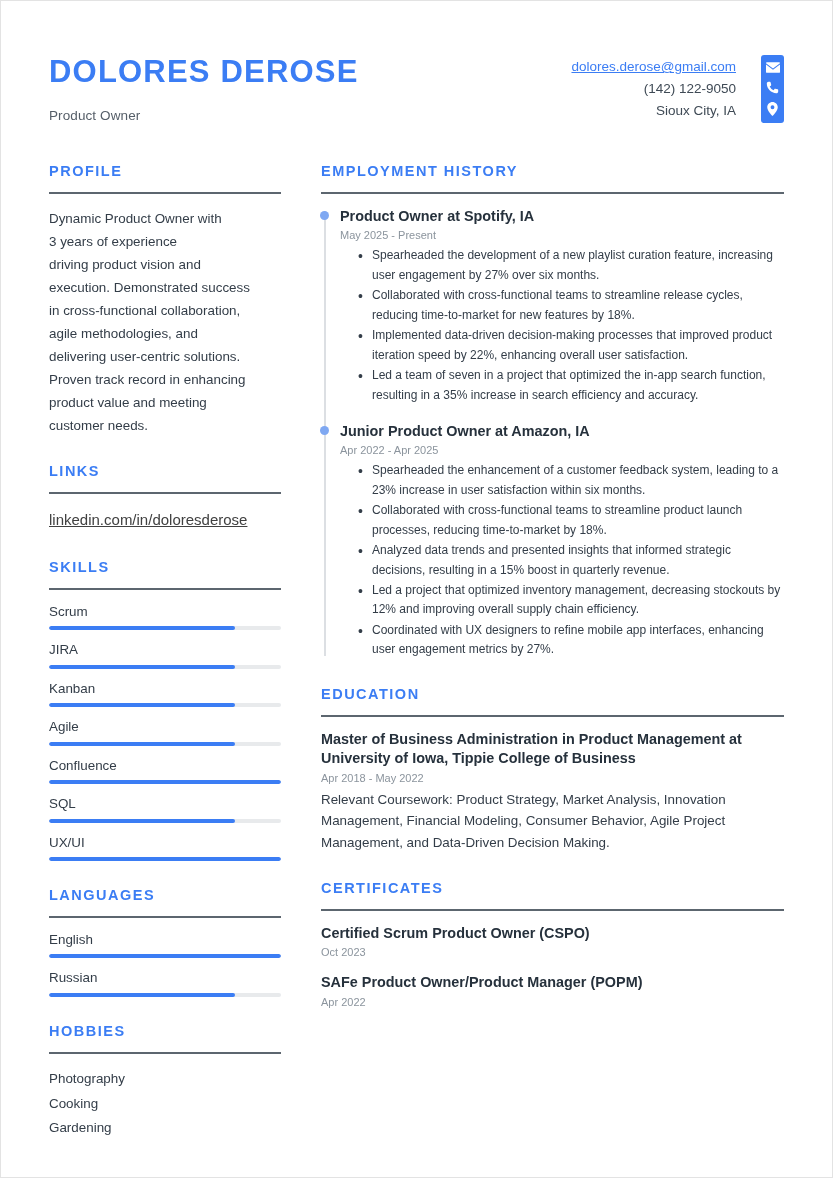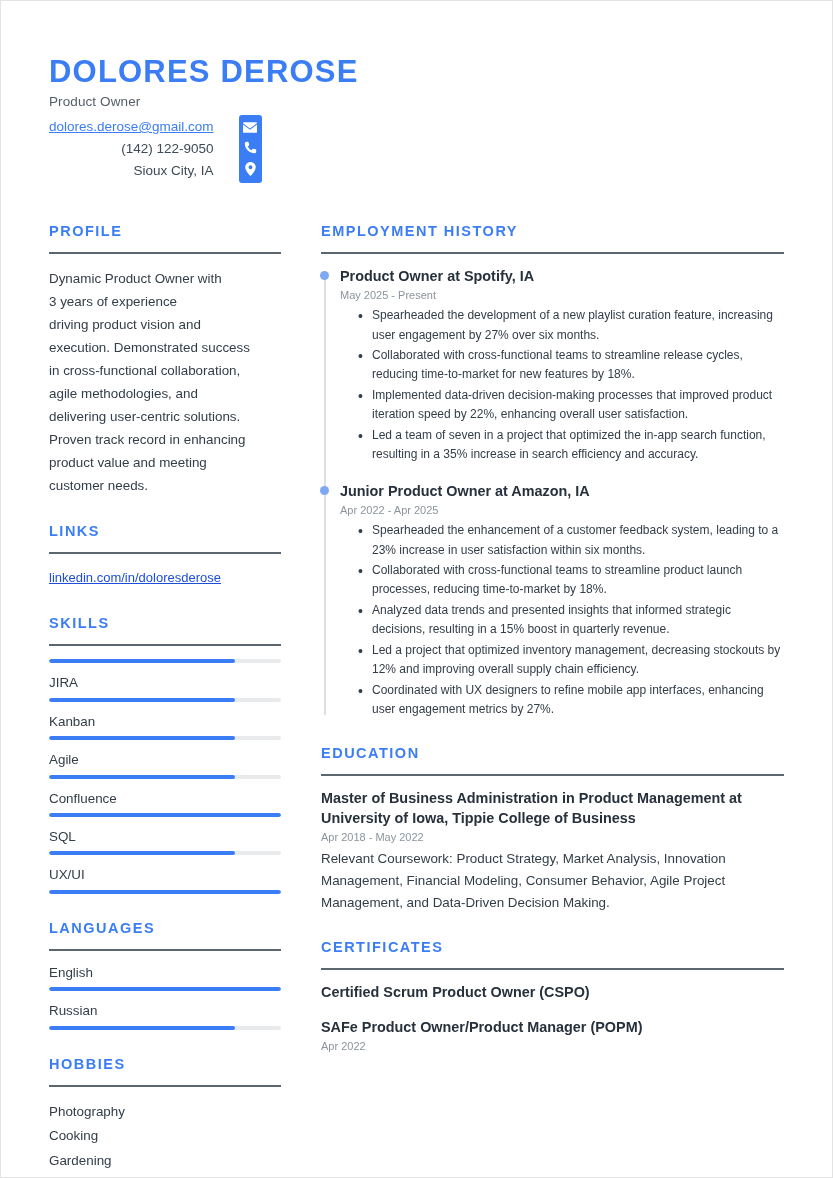--- a/index.html
+++ b/index.html
@@ -26,38 +26,37 @@
     padding: 48px 48px 0 48px;
   }
 
   
   .header {
     position: relative;
     display: flex;
     align-items: flex-start;
     justify-content: space-between;
     padding-bottom: 10px;
-    flex-direction: column;
   }
 
   .identity { padding-top: 6px; }
 
   .full-name {
     font-size: 31px;
     font-weight: bold;
     letter-spacing: 1.2px;
     color: #3b7df4;
     line-height: 1.12;
     text-transform: uppercase;
   }
 
   .job-title {
     font-size: 13.5px;
     color: #555e68;
-    margin-top: 4px;
+    margin-top: 18px;
     letter-spacing: 0.1px;
   }
 
   .contact-wrap {
     display: flex;
     align-items: center;
     gap: 25px;
     padding-top: 6px;
   }
 
@@ -117,22 +116,22 @@
   
   .profile-text {
     font-size: 13.4px;
     line-height: 1.72;
     color: #333d48;
     white-space: pre-line;
   }
 
   
   .link-item {
-    font-size: 13px;
-    color: #1d4ed8;
+    font-size: 15px;
+    color: #404040;
     text-decoration: underline;
     line-height: 1.7;
     display: block;
   }
 
   
   .bar-row { margin-bottom: 11px; }
 
   .bar-label {
     font-size: 13.4px;
@@ -297,20 +296,21 @@
         <div class="section-title">LINKS</div>
         <div class="rule"></div>
         <a class="link-item" href="#">linkedin.com/in/doloresderose</a>
       </div>
 
       <div class="section">
         <div class="section-title">SKILLS</div>
         <div class="rule"></div>
 
         <div class="bar-row">
+          <div class="bar-label">Scrum</div>
           <div class="bar-track">
               <div class="bar-fill" style="width: 80%;"></div>
             </div>
         </div>
         <div class="bar-row">
           <div class="bar-label">JIRA</div>
           <div class="bar-track">
               <div class="bar-fill" style="width: 80%;"></div>
             </div>
         </div>
@@ -422,20 +422,21 @@
           <div class="entry-desc">Relevant Coursework: Product Strategy, Market Analysis, Innovation Management, Financial Modeling, Consumer Behavior, Agile Project Management, and Data-Driven Decision Making.</div>
         </div>
       </div>
 
       <div class="section">
         <div class="section-title">CERTIFICATES</div>
         <div class="rule"></div>
 
         <div class="entry">
           <div class="entry-title">Certified Scrum Product Owner (CSPO)</div>
+          <div class="entry-date">Oct 2023</div>
         </div>
         <div class="entry">
           <div class="entry-title">SAFe Product Owner/Product Manager (POPM)</div>
           <div class="entry-date">Apr 2022</div>
         </div>
       </div>
 
     </div>
   </div>
 </div>

